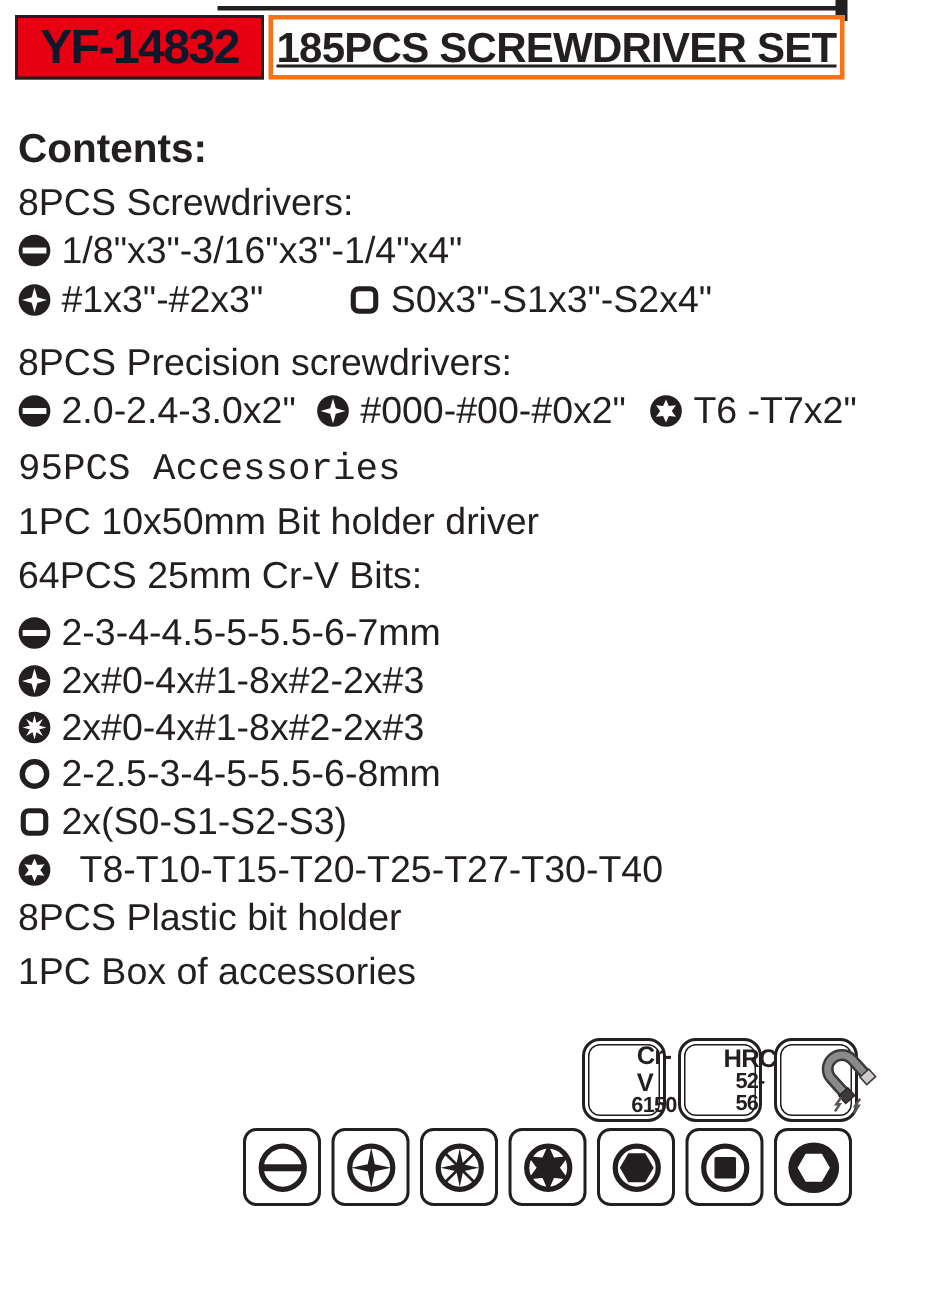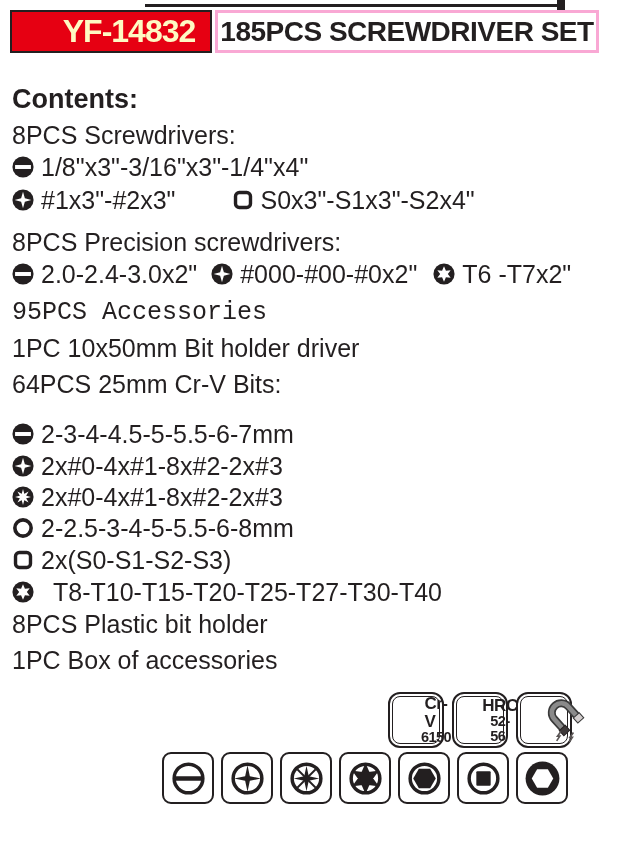--- a/index.html
+++ b/index.html
@@ -8,26 +8,26 @@
     font-family:"Liberation Sans","DejaVu Sans",sans-serif;color:#231f20;
   }
   
   .artifact-h{position:absolute;left:145px;top:4px;width:415px;height:3px;background:#231f20;}
   .artifact-v{position:absolute;left:557px;top:0px;width:8px;height:14px;background:#231f20;}
 
   
   .header{position:absolute;left:10px;top:10px;display:flex;align-items:stretch;}
   .model{
     width:162px;height:39px;border:2px solid #231f20;display:flex;align-items:center;justify-content:center;
-    color:#fef9c3;font-weight:bold;font-size:32px;letter-spacing:-1px;padding-left:36px;
+    color:#0f172a;font-weight:bold;font-size:32px;letter-spacing:-1px;
   }
   .title-box{
-    width:378px;height:37px;border:3px solid #f9a8d4;background:#ffffff;margin-left:3px;
+    width:378px;height:37px;border:3px solid #f97316;background:#ffffff;margin-left:3px;
     display:flex;align-items:center;justify-content:center;
-    font-weight:bold;font-size:28px;letter-spacing:-0.5px;white-space:nowrap;
+    font-weight:bold;font-size:28px;letter-spacing:-0.5px;white-space:nowrap;text-decoration:underline;
   }
 
   
   .contents{position:absolute;left:12px;top:84px;width:600px;}
   .heading{font-weight:bold;font-size:27px;height:36px;}
   .line{display:flex;align-items:center;height:30px;font-size:25px;white-space:nowrap;}
   .seg{display:flex;align-items:center;}
   .ic{width:22px;height:22px;margin-right:7px;flex:none;}
 
   
@@ -120,21 +120,21 @@
     </div>
 
     <div class="line" style="margin-bottom:6px;font-family:Liberation Mono, monospace;">
       <span>95PCS Accessories</span>
     </div>
 
     <div class="line" style="margin-bottom:6px;">
       <span>1PC 10x50mm Bit holder driver</span>
     </div>
 
-    <div class="line" style="margin-bottom:20px;">
+    <div class="line" style="margin-bottom:8px;">
       <span>64PCS 25mm Cr-V Bits:</span>
     </div>
 
     <div class="line" style="margin-bottom:2px;">
       <svg class="ic" viewBox="0 0 20 20">
           <circle cx="10" cy="10" r="9.6" fill="#231f20"></circle>
           <rect x="2.8" y="8.2" width="14.4" height="3.6" fill="#fff"></rect>
         </svg>
       <span>2-3-4-4.5-5-5.5-6-7mm</span>
     </div>

